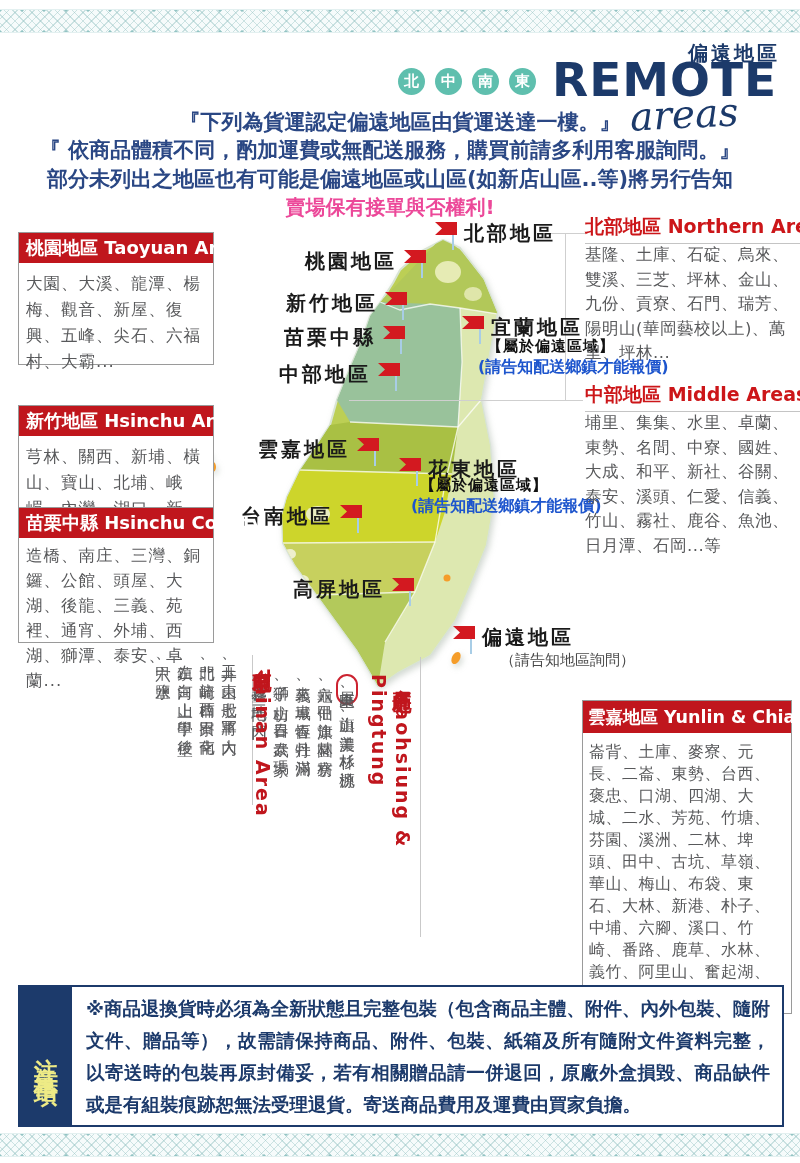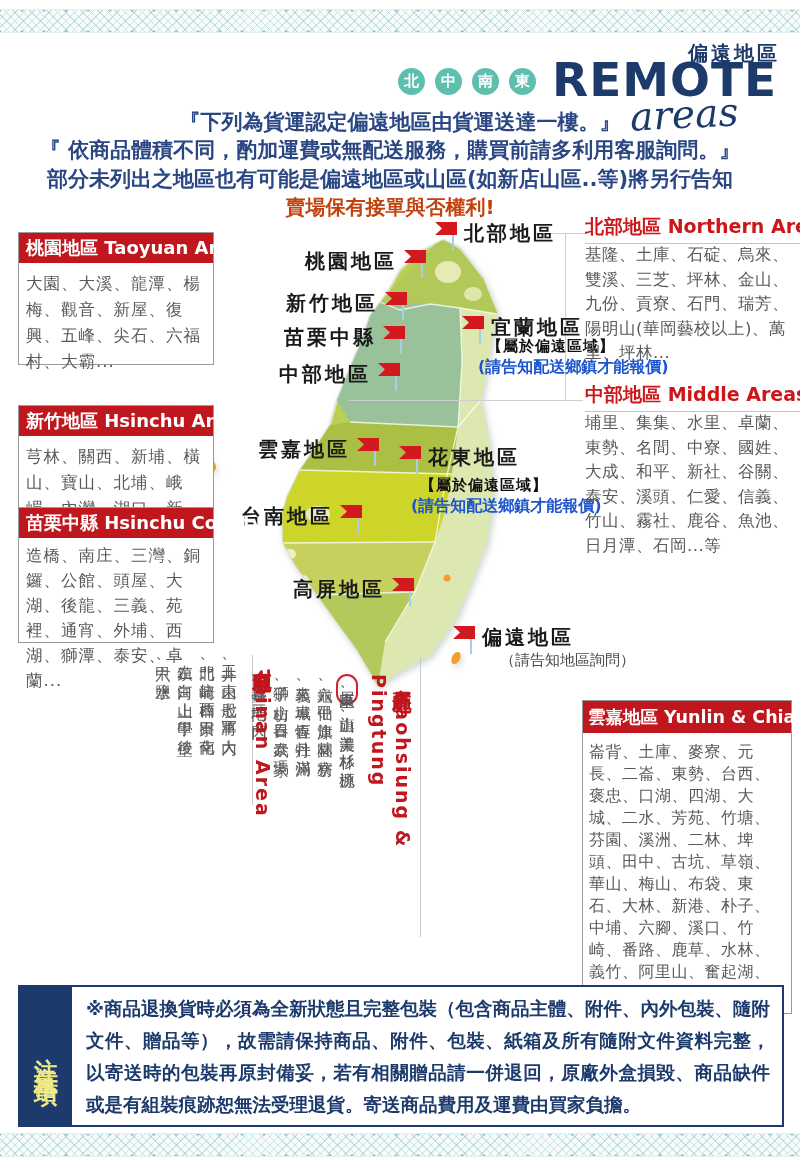--- a/index.html
+++ b/index.html
@@ -26,21 +26,21 @@
   .circles{position:absolute;left:398px;top:68px;display:flex;gap:10px;}
   .circle{width:27px;height:27px;border-radius:50%;background:#5fbfae;color:#fff;
       font-size:15px;font-weight:bold;display:flex;align-items:center;justify-content:center;}
 
   
   .intro{position:absolute;left:0;top:108px;width:780px;text-align:center;color:#2a4784;
       font-weight:bold;}
   .intro .l1{font-size:21px;line-height:28px;margin-left:20px;}
   .intro .l2{font-size:21px;line-height:29px;}
   .intro .l3{font-size:21px;line-height:29px;}
-  .intro .l4{font-size:20px;line-height:27px;color:#c2410c;}
+  .intro .l4{font-size:20px;line-height:27px;color:#ec4899;}
 
   
   .box{position:absolute;left:18px;width:194px;background:#fff;border:1px solid #9a9a9a;}
   .box .bar{background:#c0161d;color:#fff;font-weight:bold;font-size:18px;
       padding:3px 7px;white-space:nowrap;}
   .box .towns{padding:8px 7px;font-size:16.5px;line-height:26px;color:#58595b;
       letter-spacing:1px;}
   .box1{top:232px;height:131px;} .box2{top:372px;height:127px;margin-top:33px;} .box3{top:507px;height:134px;}
 
   
@@ -207,21 +207,21 @@
         <line x1="19" y1="14" x2="19" y2="29" stroke="#a8cde6" stroke-width="2"></line>
       </svg>
   </div>
   <div class="mlabel" style="left:258px;top:436px;">
     <span>雲嘉地區</span>
     <svg width="24" height="30" viewBox="0 0 24 30">
         <polygon points="1,1 23,1 23,14 1,14 8,7.5" fill="#d31920"></polygon>
         <line x1="19" y1="14" x2="19" y2="29" stroke="#a8cde6" stroke-width="2"></line>
       </svg>
   </div>
-  <div class="mlabel" style="left:398px;top:444px;">
+  <div class="mlabel" style="left:398px;top:456px;">
     <svg width="24" height="30" viewBox="0 0 24 30">
         <polygon points="1,1 23,1 23,14 1,14 8,7.5" fill="#d31920"></polygon>
         <line x1="19" y1="14" x2="19" y2="29" stroke="#a8cde6" stroke-width="2"></line>
       </svg>
     <span>花東地區</span>
   </div>
   <div class="mnote-b" style="left:420px;top:476px;">【屬於偏遠區域】</div>
   <div class="mnote-blue" style="left:411px;top:496px;">(請告知配送鄉鎮才能報價)</div>
   <div class="mlabel" style="left:241px;top:503px;">
     <span>台南地區</span>

